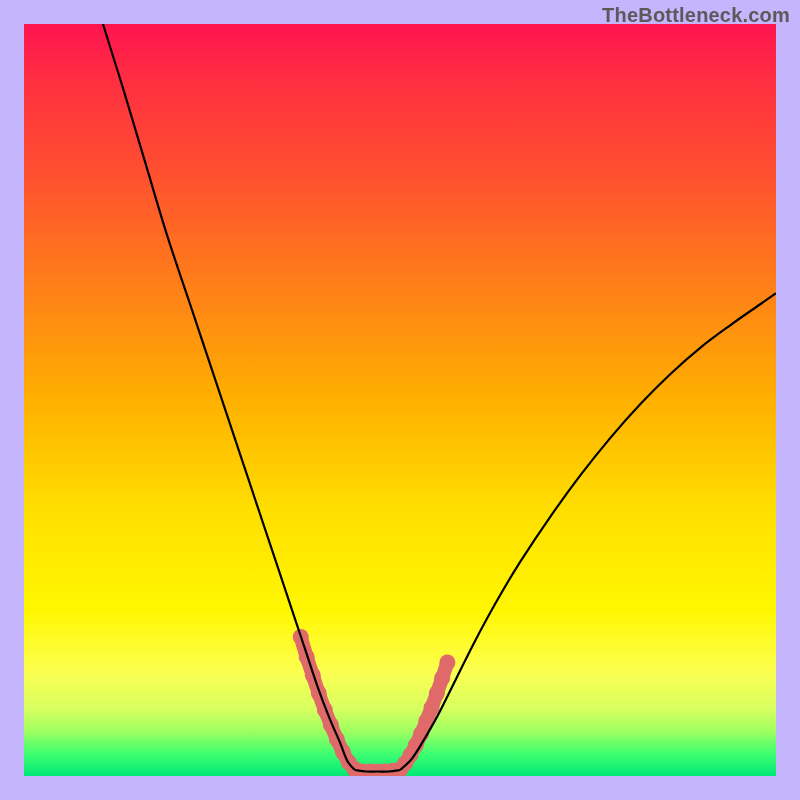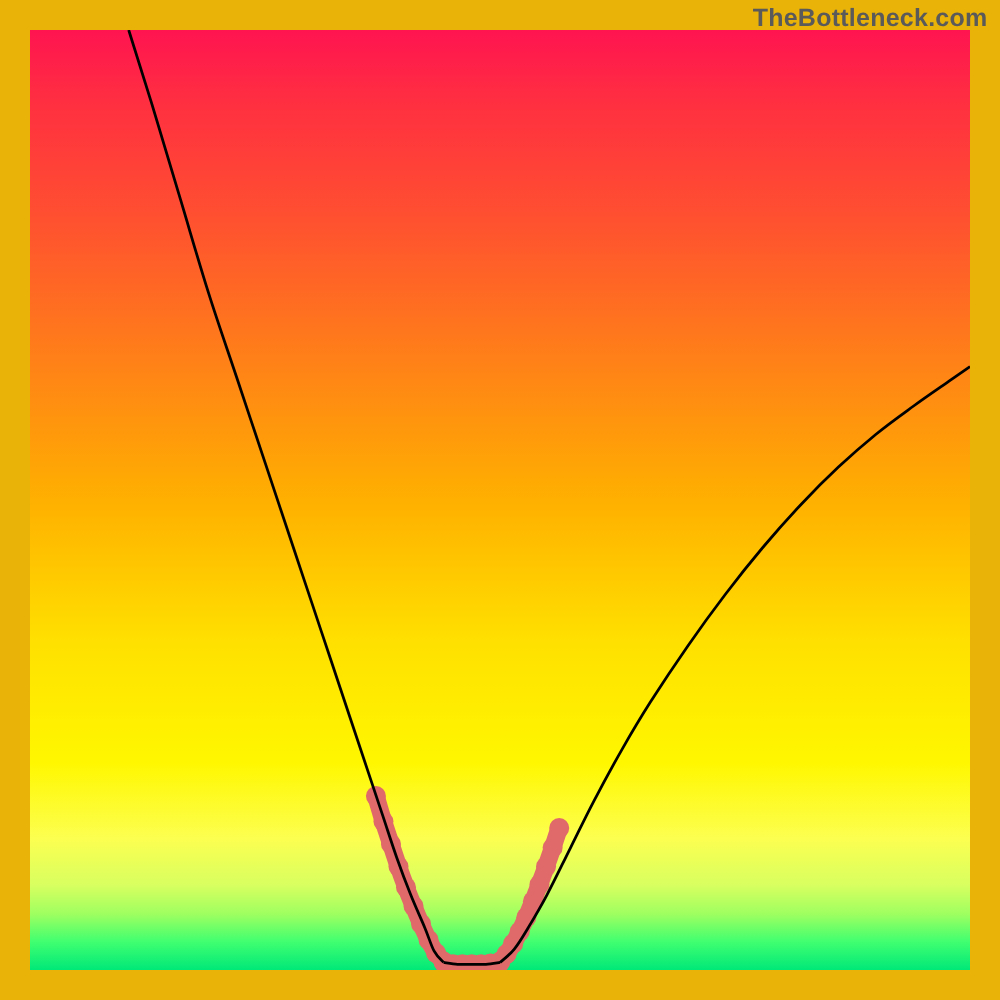--- a/index.html
+++ b/index.html
@@ -1,21 +1,21 @@
 <!DOCTYPE html>
 <html><head>
 <meta charset="utf-8">
 <style>
   * { margin: 0; padding: 0; box-sizing: border-box; }
   html, body { width: 800px; height: 800px; overflow: hidden; background: #000; }
   .stage {
     position: relative;
     width: 800px;
     height: 800px;
-    background: #eab308;
+    background: #c4b5fd;
   }
   .plot-area {
     position: absolute;
     left: 24px;
     top: 24px;
     width: 752px;
     height: 752px;
     background: linear-gradient(to bottom,
       #ff1450 0%,
       #ff3040 8%,

